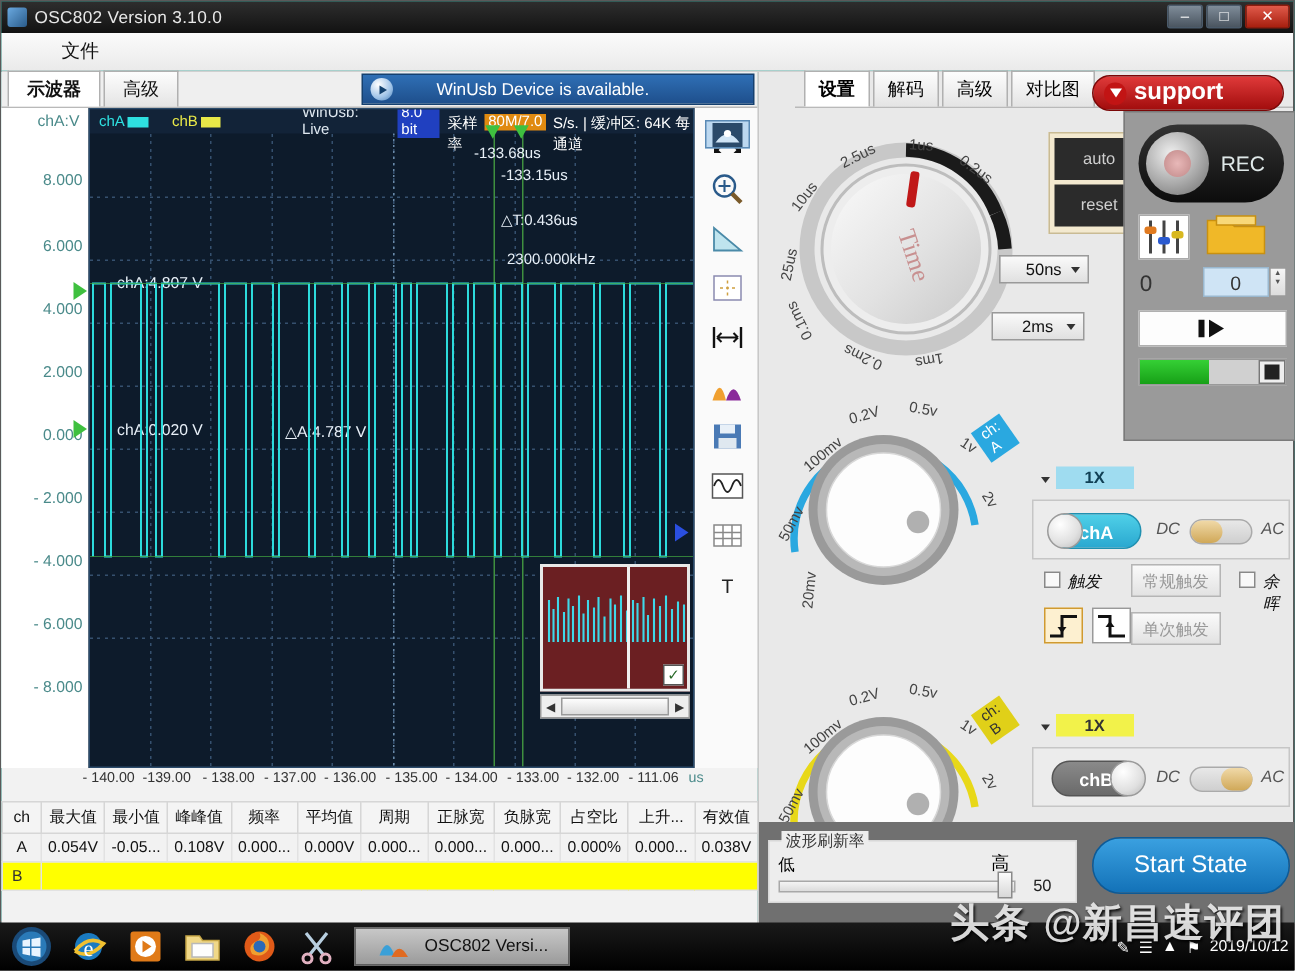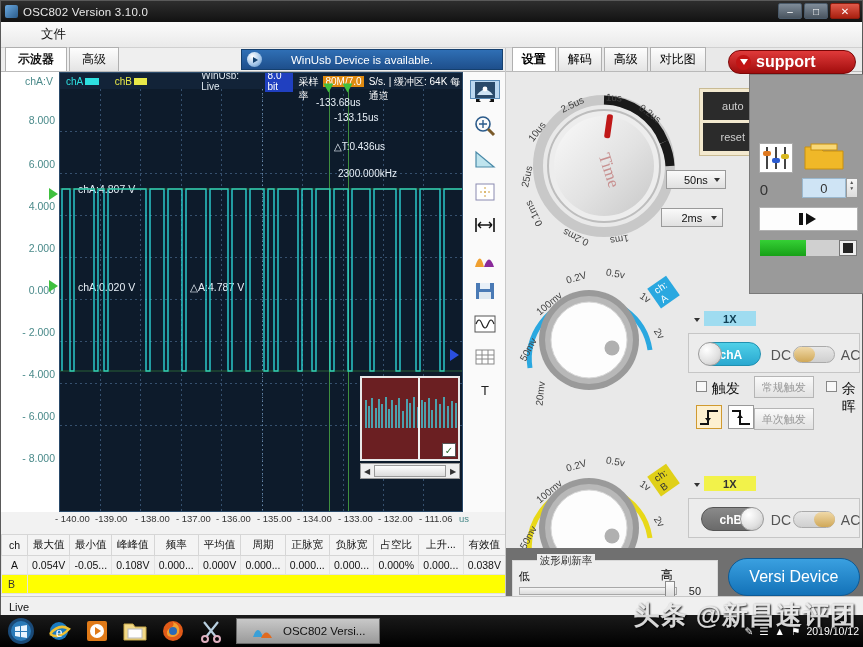--- a/index.html
+++ b/index.html
@@ -35,21 +35,21 @@
   .wbtn.close { background:linear-gradient(#e05a4a,#a82010); border-color:#8a1c0e; width:30px; }
 
   
   #menubar { height:26px; background:linear-gradient(#fbfbfb,#eaeaea);
     border-bottom:1px solid #d0d0d0; display:flex; align-items:center; padding-left:30px; }
   #menubar .mi { font-size:12.5px; color:#111; padding:3px 10px; }
 
   
   #body { display:flex; height:568px; }
   #leftpane { width:505px; position:relative; background:#f2f2f2; }
-  #rightpane { width:358px; position:relative; background:#e9e9e9; border-left:1px solid #c8c8c8; }
+  #rightpane { width:358px; position:relative; background:#e9e9e9; border-left:1px solid #c8c8c8;padding-left:24px; }
 
   
   #ltabs { height:24px; display:flex; align-items:flex-end; padding-left:4px;
     background:#efefef; border-bottom:1px solid #b9b9b9; position:relative; }
   .ltab { font-size:12px; padding:3px 12px 3px; border:1px solid #b0b0b0; border-bottom:none;
     background:linear-gradient(#fdfdfd,#e4e4e4); margin-right:2px; color:#111; }
   .ltab.active { background:#fff; font-weight:bold; position:relative; z-index:2; }
   #banner { position:absolute; left:240px; top:1px; right:2px; height:21px;
     background:linear-gradient(#2f6fb5,#1e4f8c); border:1px solid #15406f;
     display:flex; align-items:center; color:#fff; font-size:11.5px; }
@@ -185,34 +185,34 @@
   .chrow { position:absolute; background:#ececec; border:1px solid #c6c6c6; }
   .toggle { position:absolute; width:60px; height:24px; border-radius:12px; }
   .toggle .lbl { position:absolute; width:100%; text-align:center; line-height:24px;
     font-size:12px; font-weight:bold; color:#fff; }
   .toggle .knb { position:absolute; width:24px; height:24px; border-radius:50%;
     background:radial-gradient(circle at 35% 30%,#fff,#e0e0e0 60%,#b8b8b8); border:1px solid #9a9a9a; top:-1px;}
   .cpl { position:absolute; width:42px; height:17px; border-radius:9px;
     background:linear-gradient(#e8e8e8,#cfcfcf); border:1px solid #aaa; }
   .cpl .cknb { position:absolute; width:21px; height:15px; border-radius:8px;
     background:linear-gradient(#f0d9a8,#d0a858); top:0; }
-  .ctxt { position:absolute; font-size:14px; color:#555; }
+  .ctxt { position:absolute; font-size:11px; color:#555;font-style:italic; }
 
   
   .chk { position:absolute; width:11px; height:11px; border:1px solid #888; background:#f8f8f8; }
   .btn { position:absolute; background:linear-gradient(#fafafa,#e2e2e2);
     border:1px solid #b5b5b5; font-size:11px; color:#999;
     display:flex; align-items:center; justify-content:center; }
   .edgebtn { position:absolute; width:26px; height:24px; background:#fff; border:1px solid #999; }
   .edgebtn.sel { background:#fdf0d0; border:1px solid #d09a30; }
 
   
   #rategroup { position:absolute; left:6px; top:512px; width:206px; height:42px;
     border:1px solid #d8d8d8; background:#ededed; }
-  #rategroup .gtitle { position:absolute; left:24px; top:-7px; background:#ededed;
+  #rategroup .gtitle { position:absolute; left:8px; top:-7px; background:#ededed;
     font-size:10.5px; padding:0 3px; color:#333; }
   #rategroup .lo { position:absolute; left:6px; top:8px; font-size:11px; }
   #rategroup .hi { position:absolute; left:148px; top:6px; font-size:12px; }
   #slider { position:absolute; left:6px; top:26px; width:158px; height:8px;
     background:linear-gradient(#f4f4f4,#dcdcdc); border:1px solid #a8a8a8; }
   #sliderthumb { position:absolute; left:152px; top:20px; width:10px; height:18px;
     background:linear-gradient(#fcfcfc,#d8d8d8); border:1px solid #8a8a8a; }
   #ratenum { position:absolute; left:176px; top:24px; font-size:11px; color:#222; }
   #startdev { position:absolute; left:222px; top:510px; width:132px; height:38px;
     border-radius:19px; background:linear-gradient(#3aa0e0,#1372b8); border:1px solid #0d5a96;
@@ -566,20 +566,26 @@
         <div class="dlbl" style="left:38px;top:146px;transform:rotate(-154deg)">0.2ms</div>
         <div class="dlbl" style="left:86px;top:148px;transform:rotate(170deg)">1ms</div>
       </div>
 
       <div id="autoreset">
         <div class="ab">auto</div>
         <div class="ab">reset</div>
       </div>
 
       <div id="recpanel">
+        <div id="recbtn">
+          <div class="dial">
+              <div class="inner"></div>
+            </div>
+          <div class="rl">REC</div>
+        </div>
         <div id="eqicon">
           <svg width="32" height="28" viewBox="0 0 32 28">
             <path d="M7 3v22M16 3v22M25 3v22" stroke="#444" stroke-width="2"></path>
             <rect x="3" y="7" width="8" height="5" rx="2" fill="#e07a20"></rect>
             <rect x="12" y="14" width="8" height="5" rx="2" fill="#2a5ad0"></rect>
             <rect x="21" y="10" width="8" height="5" rx="2" fill="#d8b820"></rect>
           </svg>
         </div>
         <div id="foldericon">
           <svg width="42" height="32" viewBox="0 0 42 32">
@@ -700,27 +706,24 @@
 
       <div id="rbottom"></div>
       <div id="rategroup">
         <div class="gtitle">波形刷新率</div>
         <div class="lo">低</div>
         <div class="hi">高</div>
         <div id="slider"></div>
         <div id="sliderthumb"></div>
         <div id="ratenum">50</div>
       </div>
-      <div id="startdev">Versi Device</div>
+      <div id="startdev">Start State</div>
     </div>
   </div>
 
-  <div id="statusbar">
-    <span>Live</span>
-  </div>
 </div>
 
 <div id="taskbar">
   <div class="tbicon">
     <svg width="28" height="28" viewBox="0 0 28 28">
         <circle cx="14" cy="14" r="13" fill="#1a4a78"></circle>
       <circle cx="14" cy="14" r="10" fill="#2a7ab8"></circle>
       <path d="M8 10 l5 -1 v5 h-5z M14 9 l6 -1 v6 h-6z M8 15 h5 v5 l-5 -1z M14 15 h6 v6 l-6 -1z" fill="#e8f4ff"></path>
       </svg>
   </div>

